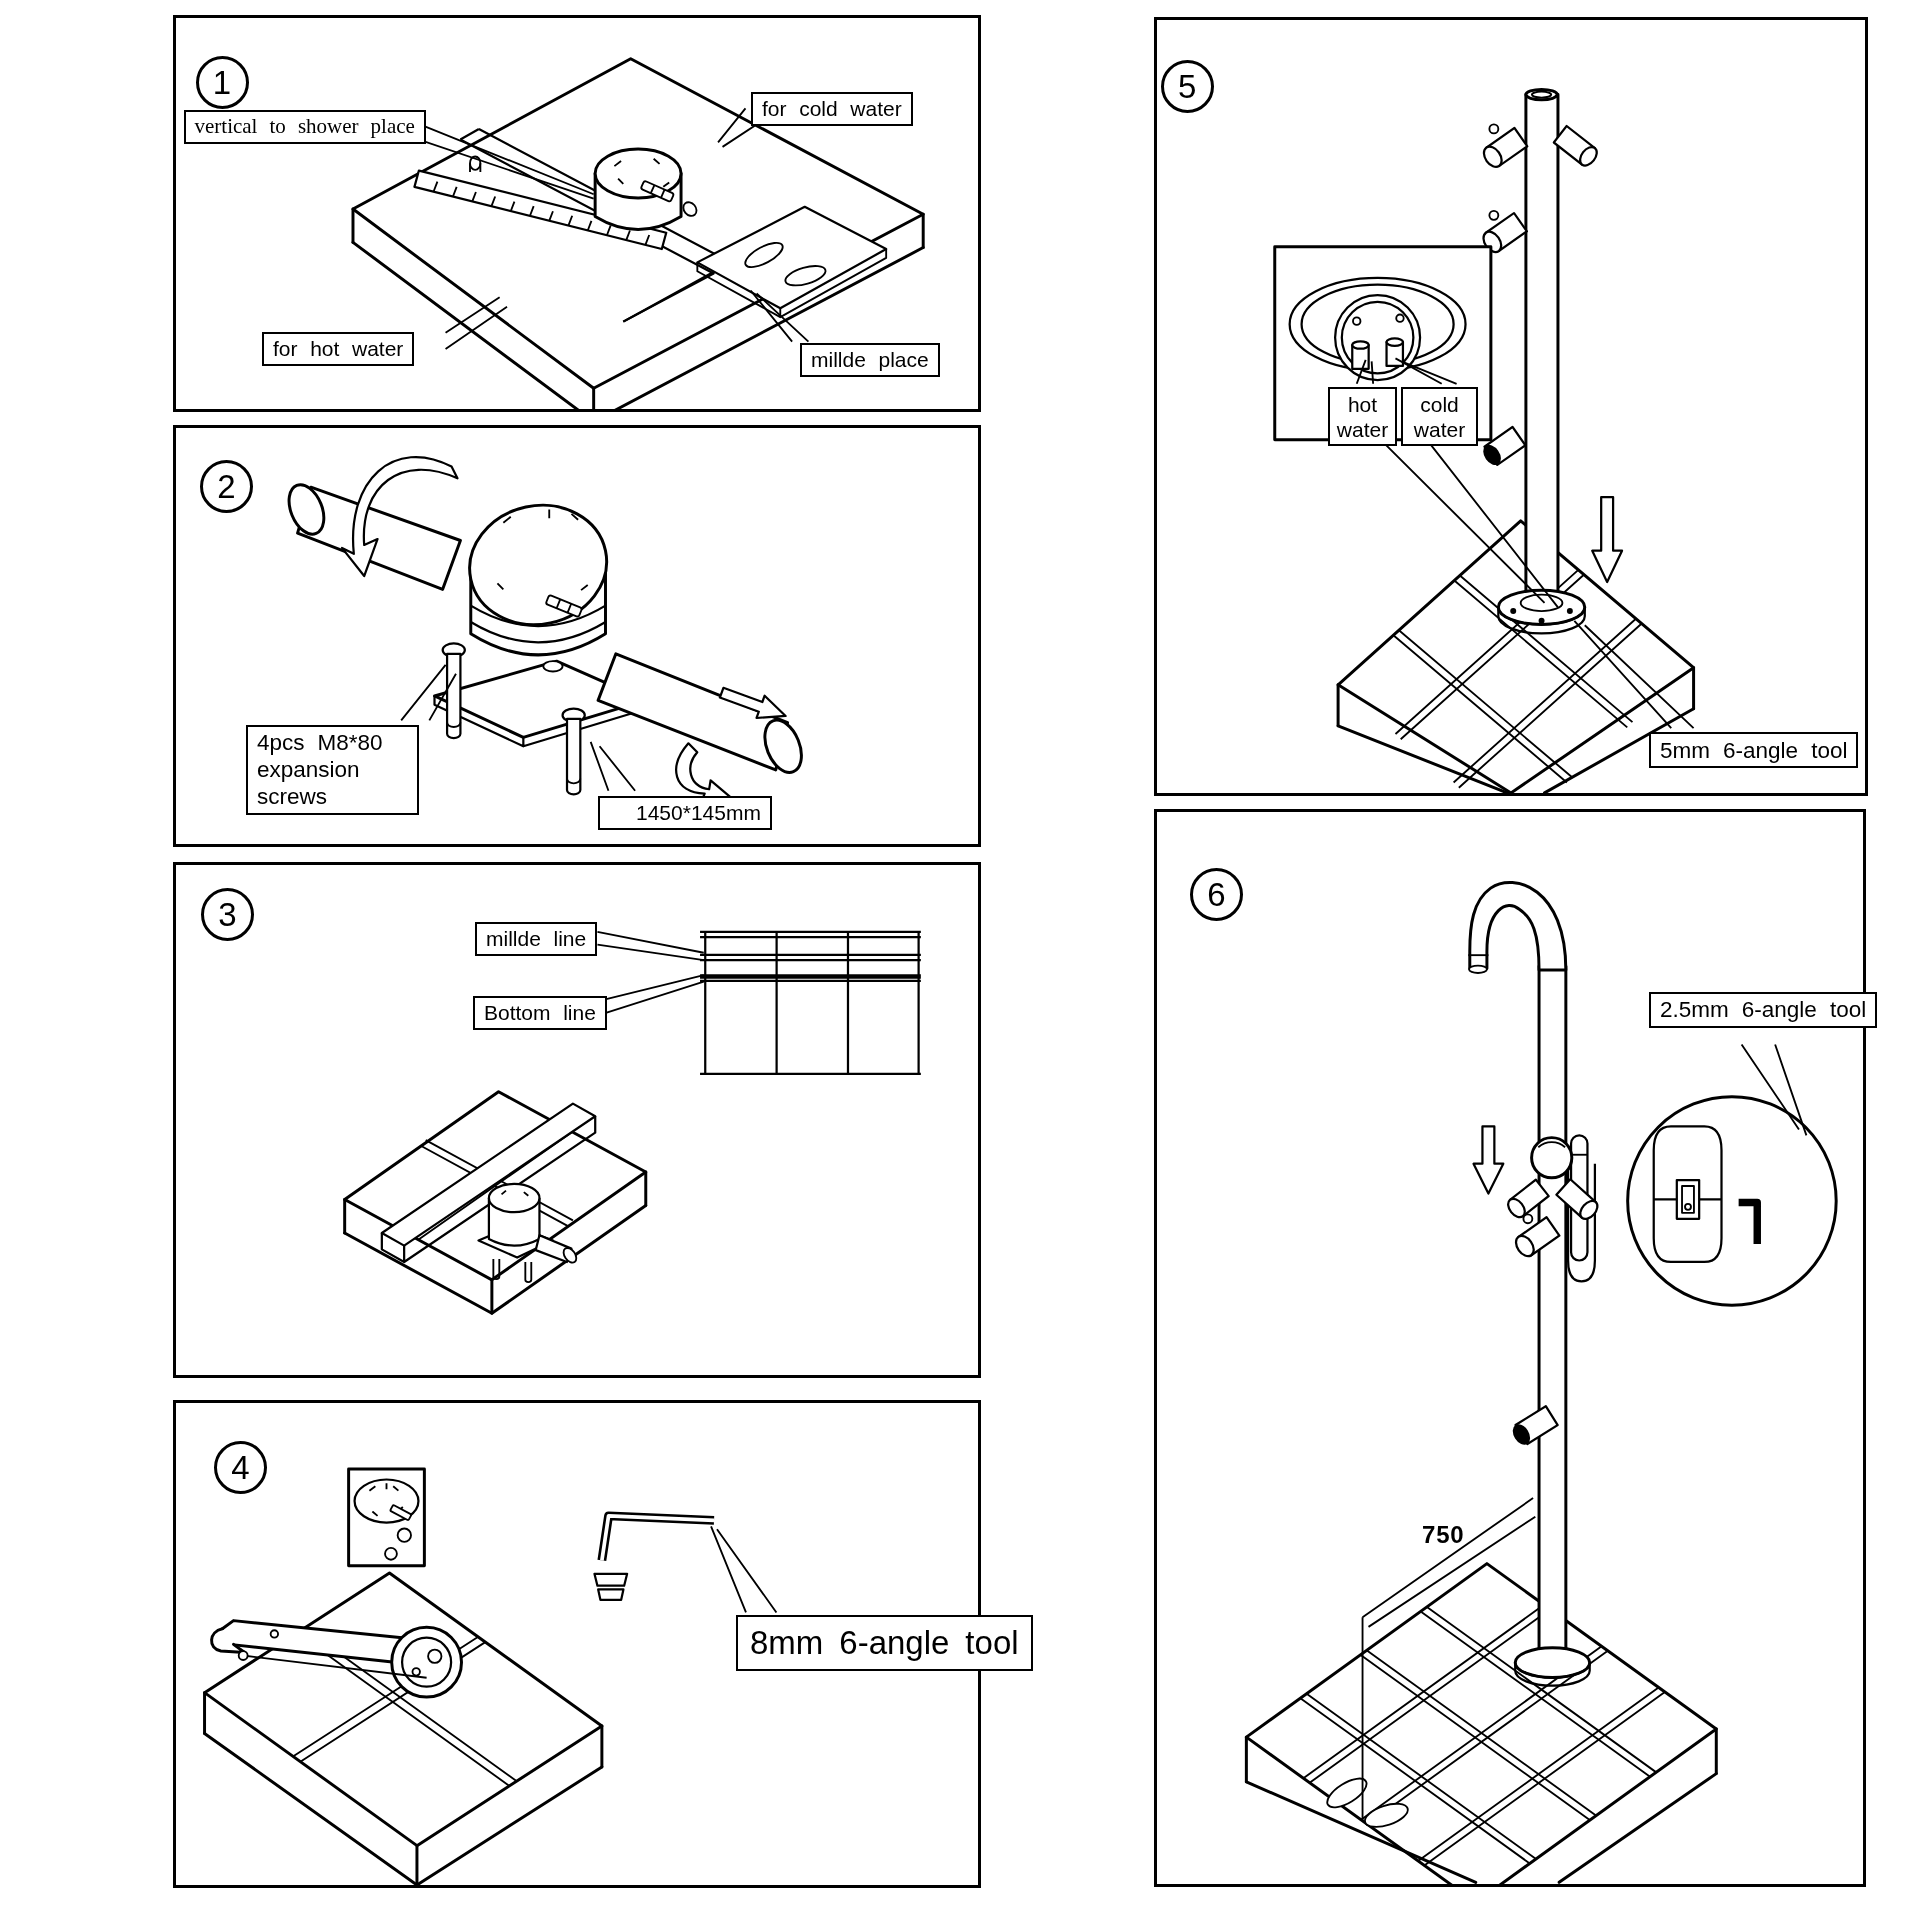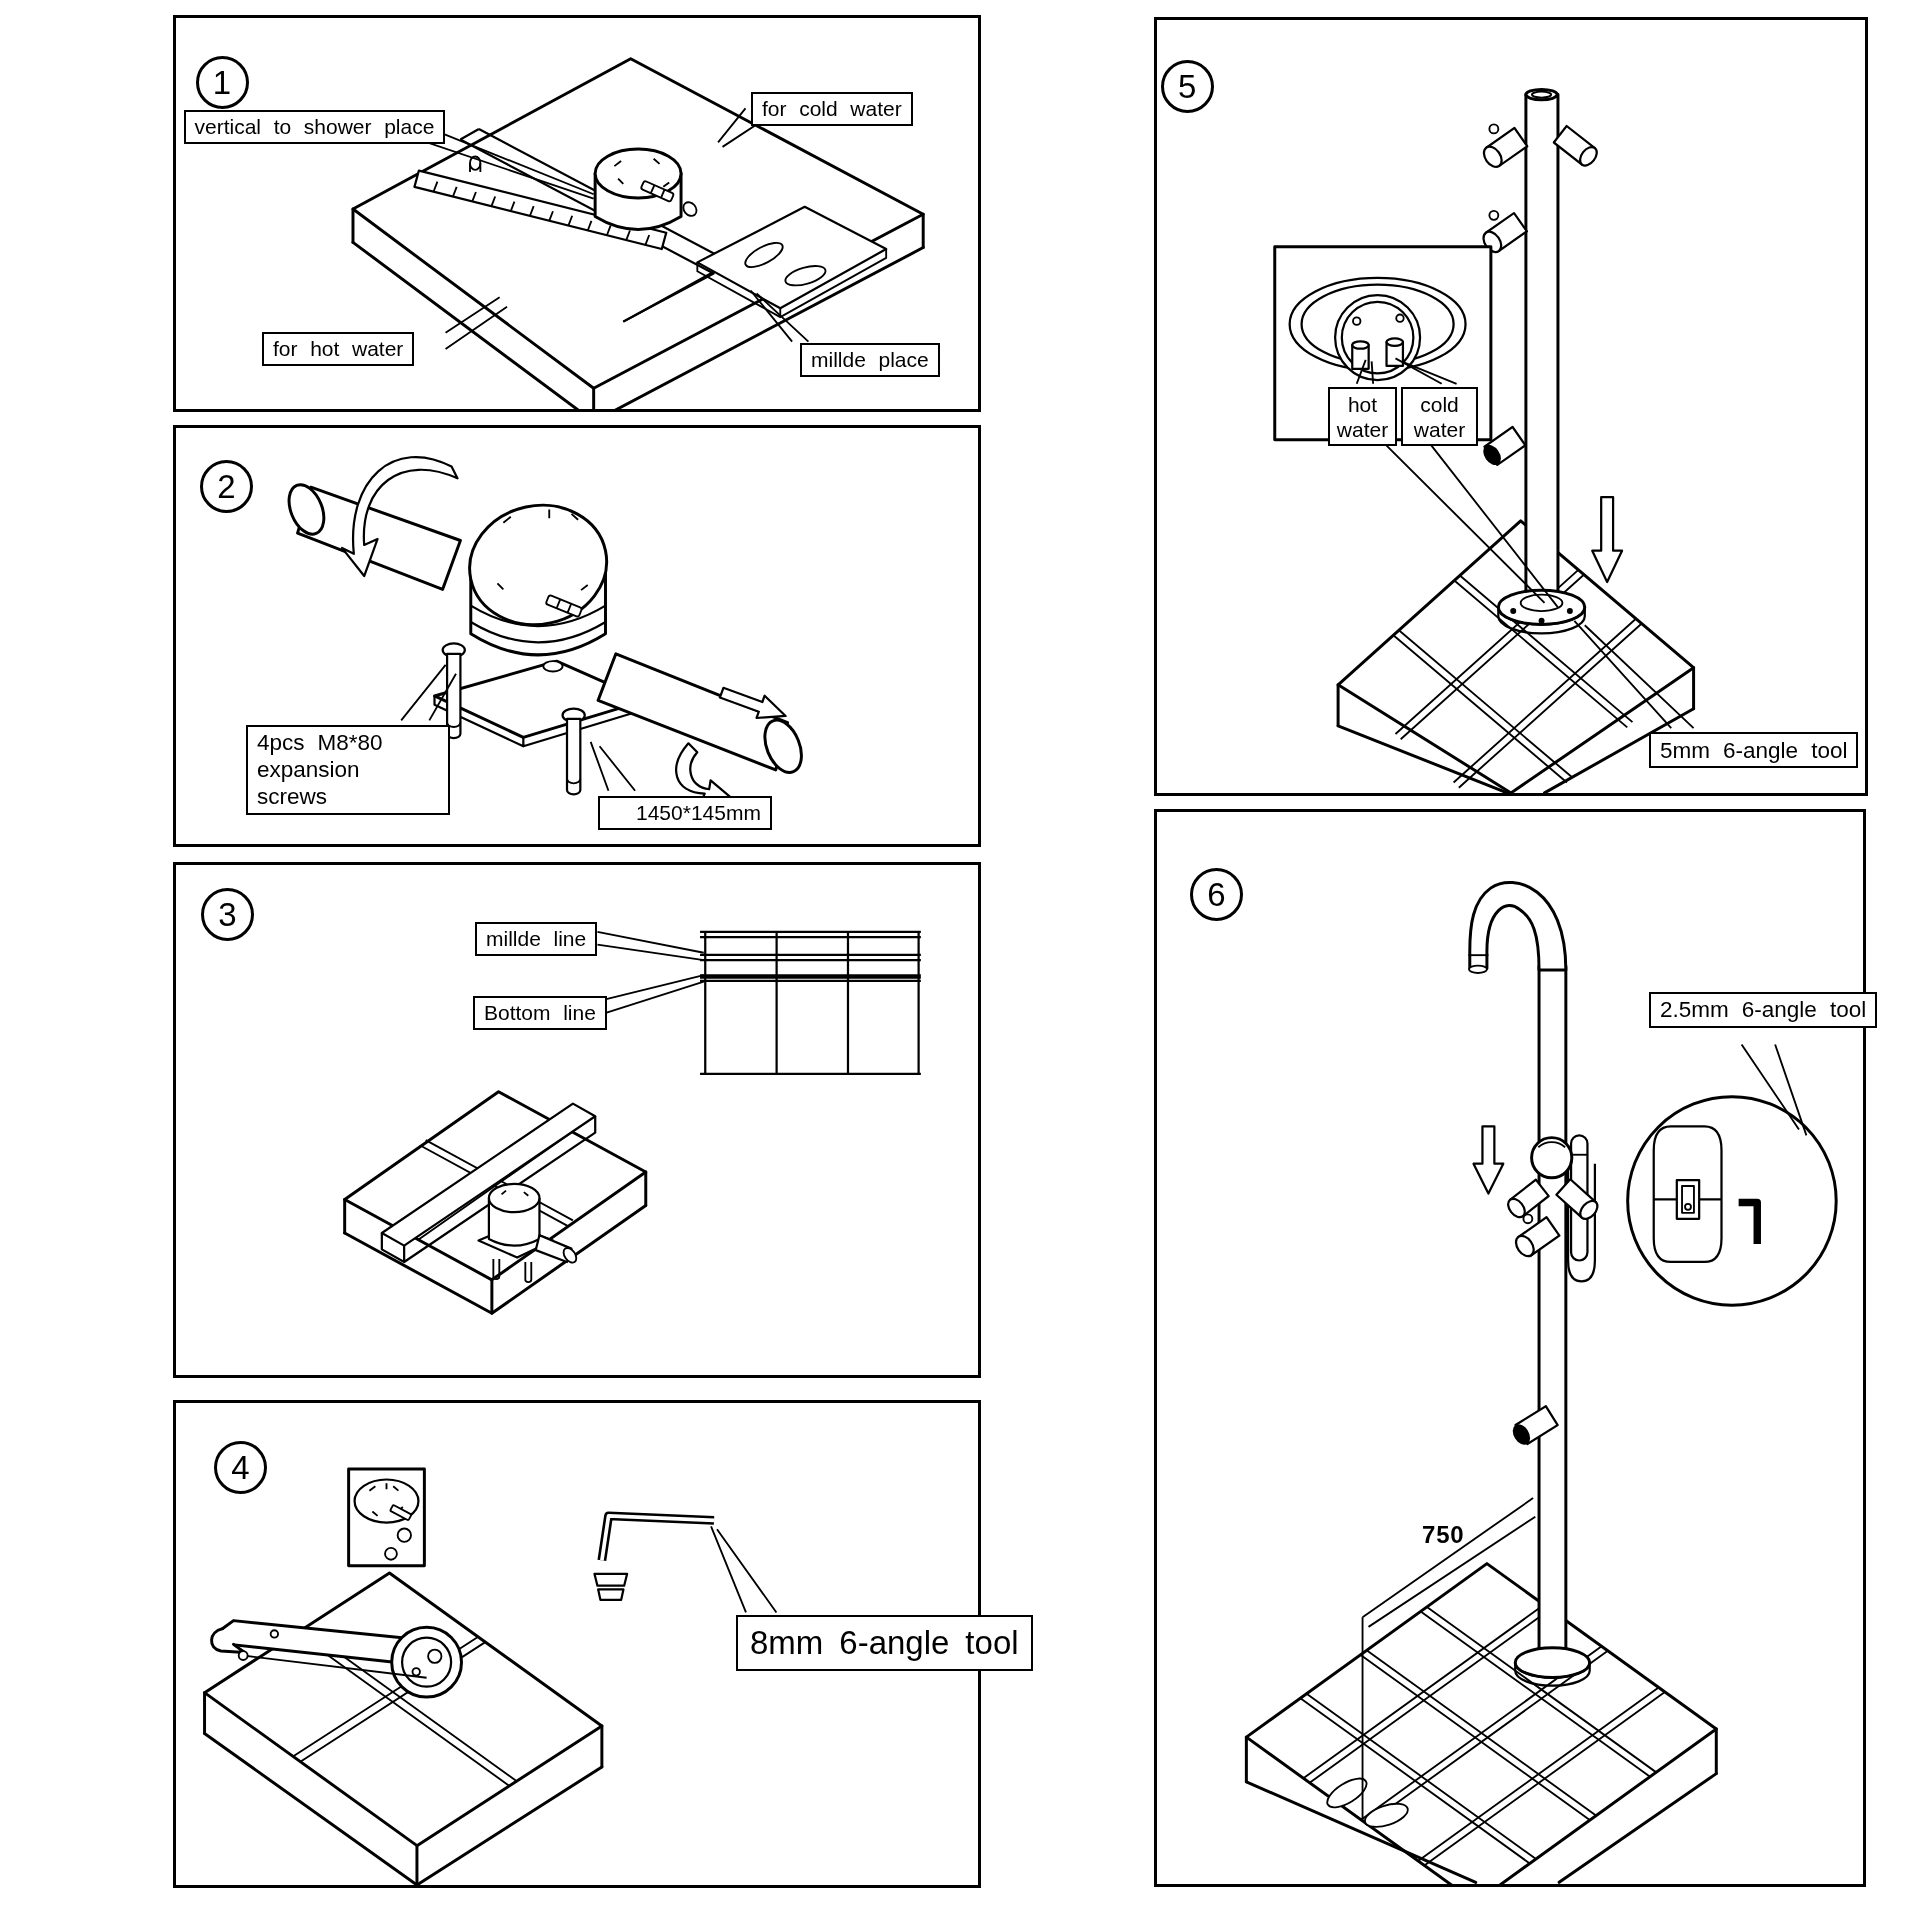--- a/index.html
+++ b/index.html
@@ -68,21 +68,21 @@
       <g>
         <path class="ldr" d="M306,136 L560,238 M306,158 L560,244"></path>
         <path class="ldr" d="M765,122 L728,168 M792,136 L734,174"></path>
         <path class="ldr" d="M360,425 L433,377 M360,447 L443,390"></path>
         <path class="ldr" d="M828,437 L772,368 M850,437 L780,372"></path>
       </g>
     </svg>
     <div class="badge" style="left:19.5px;top:38px;">
       <span>1</span>
     </div>
-    <div class="label small" style="left:7.5px;top:92px;">vertical to shower place</div>
+    <div class="label small" style="left:7.5px;top:92px;font-family:Liberation Serif, serif;">vertical to shower place</div>
     <div class="label small" style="left:575px;top:74px;">for cold water</div>
     <div class="label small" style="left:86px;top:314px;">for hot water</div>
     <div class="label small" style="left:624px;top:325px;">millde place</div>
   </section>
 
   <section class="panel" style="left:173px;top:425px;width:808px;height:422px;">
     <svg viewBox="0 0 1075 562">
       <g>
         <path class="ln wh" d="M178,80 L380,152 L356,218 L160,142 Z"></path>
         <ellipse class="ln wh" cx="172" cy="110" rx="21" ry="35" transform="rotate(-22 172 110)"></ellipse>
@@ -129,21 +129,21 @@
                                C688,484 684,456 700,438 Z"></path>
       </g>
       <g>
         <path class="ldr" d="M300,395 L360,320 M338,395 L374,332"></path>
         <path class="ldr" d="M580,490 L556,424 M616,490 L568,430"></path>
       </g>
     </svg>
     <div class="badge" style="left:24px;top:32px;">
       <span>2</span>
     </div>
-    <div class="label wrap" style="left:70px;top:297px;width:204px;">4pcs M8*80 expansion screws</div>
+    <div class="label wrap" style="left:70px;top:297px;width:173px;">4pcs M8*80 expansion screws</div>
     <div class="label small" style="left:422px;top:368px;padding-left:36px;">1450*145mm</div>
   </section>
 
   <section class="panel" style="left:173px;top:862px;width:808px;height:516px;">
     <svg viewBox="0 0 1075 686">
       <g>
         <path class="ln3" d="M703,90 H1000 M703,97 H1000 M703,121 H1000 M703,128 H1000"></path>
         <path d="M703,150 H1000" stroke="#000" stroke-width="6" fill="none"></path>
         <path class="ln3" d="M703,156 H1000 M703,281 H1000"></path>
         <path class="ln3" d="M710,90 V281 M806,90 V281 M902,90 V281 M997,90 V281"></path>

